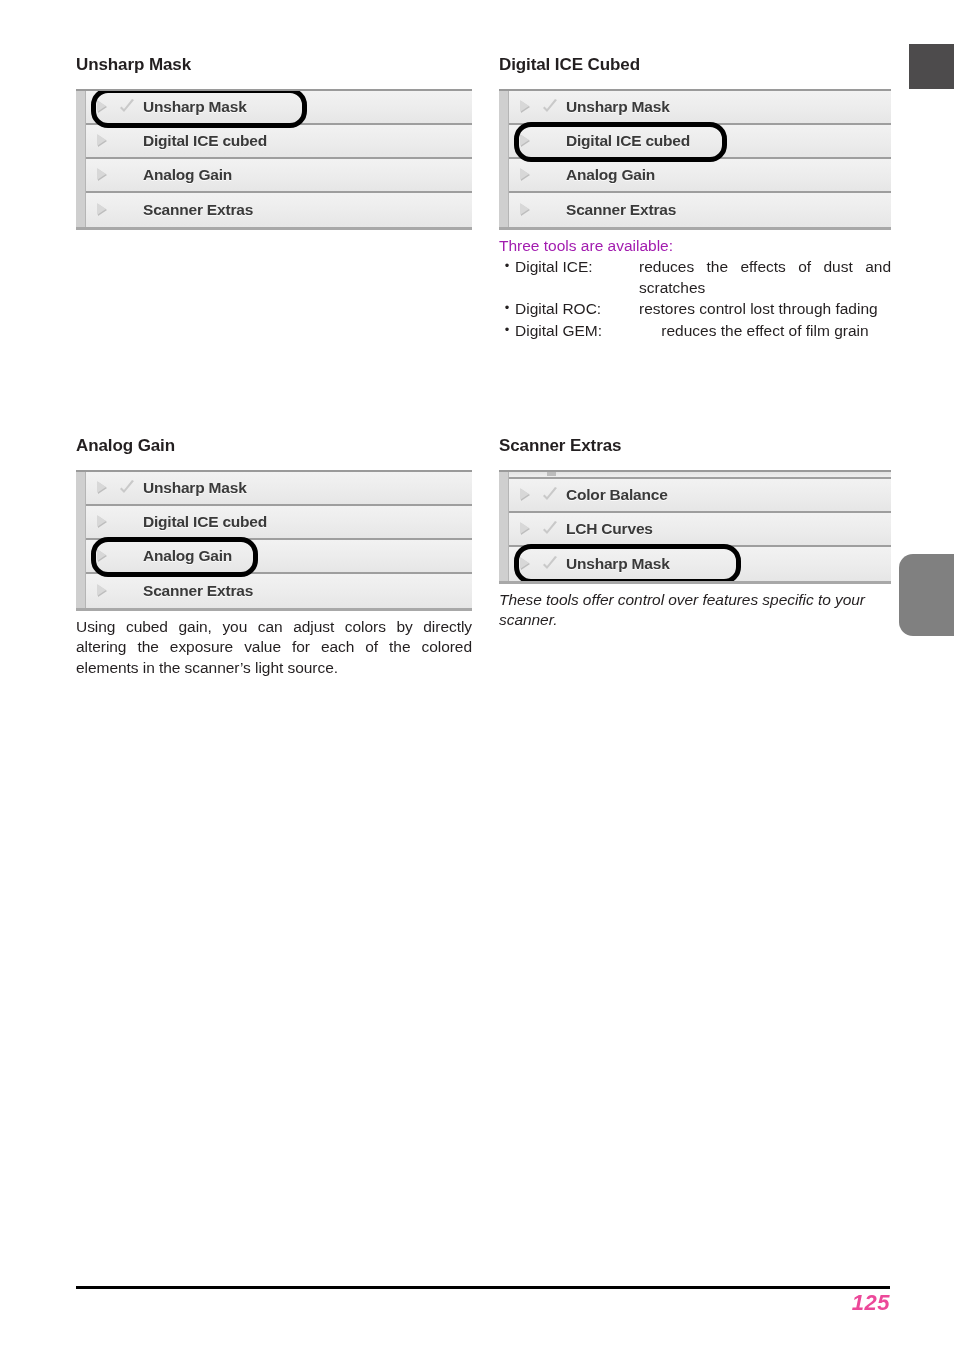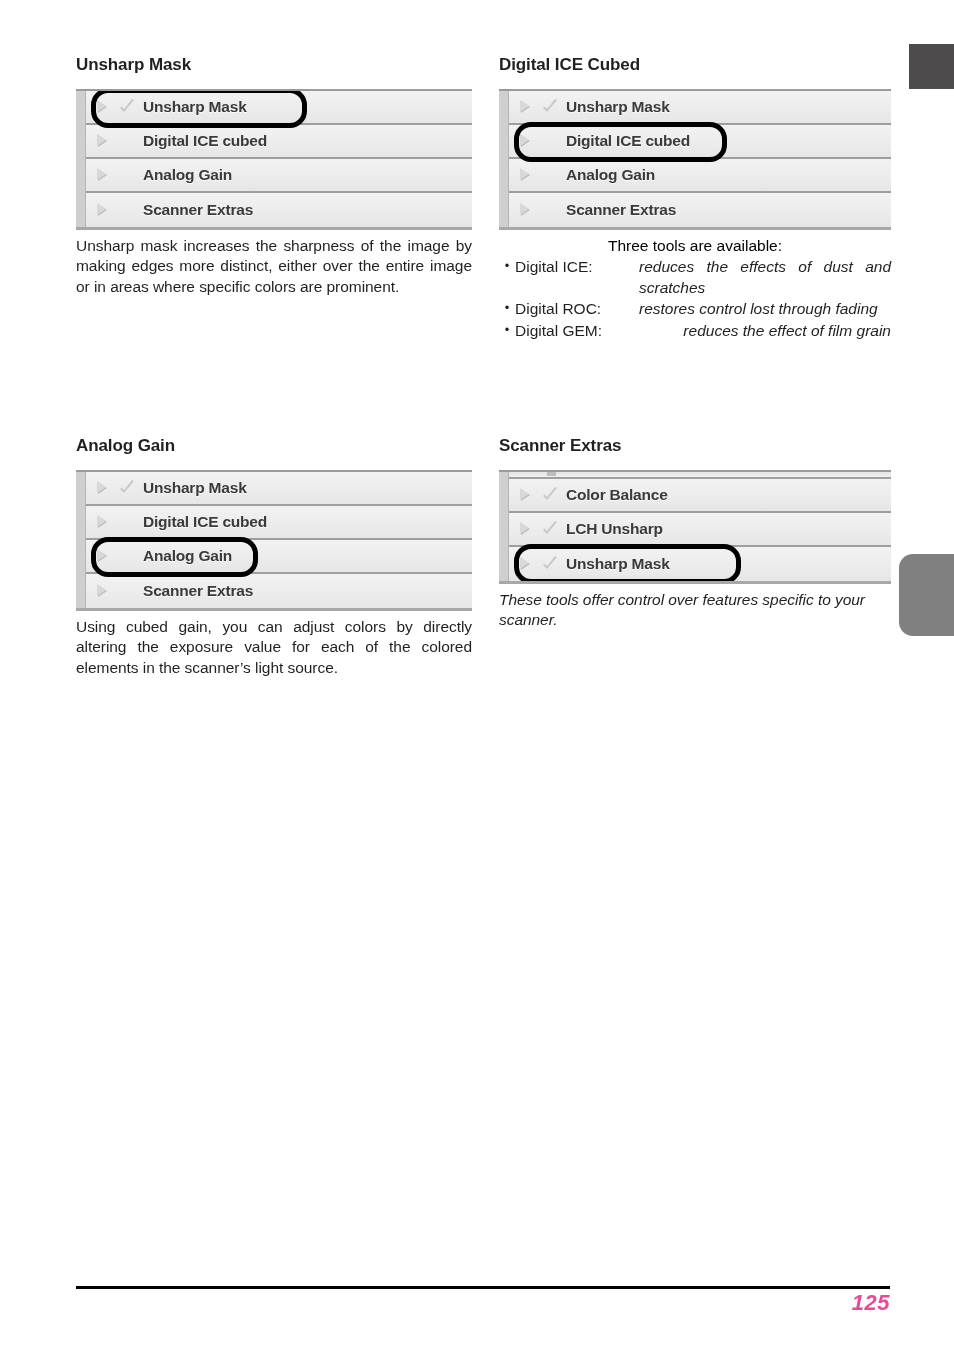--- a/index.html
+++ b/index.html
@@ -156,23 +156,22 @@
     color: #231f20;
     text-align: justify;
     margin: 6px 0 0 0;
     letter-spacing: -0.05px;
   }
   .body-text.nojust { text-align: left; font-style: italic; }
 
   .intro-line {
     font-size: 15.5px;
     line-height: 1.32;
-    color: #000000;
+    color: #a21caf;
     margin: 6px 0 0 0;
-    text-align: center;
   }
 
   ul.tool-list {
     list-style: none;
     margin: 0;
     padding: 0;
     font-size: 15.5px;
     line-height: 1.32;
   }
   ul.tool-list li {
@@ -186,23 +185,22 @@
     font-size: 13px;
     line-height: 1.45;
   }
   .tool-name {
     flex: 0 0 auto;
     width: 124px;
   }
   .tool-desc {
     flex: 1 1 auto;
     text-align: justify;
-    font-style: italic;
-  }
-  .tool-desc.nojust { text-align: right; }
+  }
+  .tool-desc.nojust { text-align: center; }
 
   
   .footer-rule {
     position: absolute;
     left: 76px;
     top: 1286px;
     width: 814px;
     height: 3px;
     background: #000000;
   }
@@ -256,21 +254,20 @@
 
         <div class="list-row">
           <span class="arrow-icon"></span>
           <span class="check-icon hidden"></span>
           <span class="row-label">Scanner Extras</span>
         </div>
 
       </div>
     </div>
 
-    <p class="body-text">Unsharp mask increases the sharpness of the image by making edges more distinct, either over the entire image or in areas where specific colors are prominent.</p>
   </div>
 
   <div class="col-right row1">
     <h2 class="section-heading">Digital ICE Cubed</h2>
 
     <div class="panel">
       <div class="panel-inner">
 
         <div class="list-row">
           <span class="arrow-icon"></span>
@@ -385,21 +382,21 @@
           <span class="row-label">Color Balance</span>
         </div>
 
         <div class="list-row">
           <span class="arrow-icon"></span>
           <span class="check-icon">
             <svg width="18" height="16" viewBox="0 0 18 16">
               <path d="M2 9 L6 13 L16 1 L14 0 L6 10 L3.5 7.5 Z" fill="#c9c9c9"></path>
             </svg>
           </span>
-          <span class="row-label">LCH Unsharp</span>
+          <span class="row-label">LCH Curves</span>
         </div>
 
         <div class="list-row">
           <span class="arrow-icon"></span>
           <span class="check-icon">
             <svg width="18" height="16" viewBox="0 0 18 16">
               <path d="M2 9 L6 13 L16 1 L14 0 L6 10 L3.5 7.5 Z" fill="#c9c9c9"></path>
             </svg>
           </span>
           <span class="row-label">Unsharp Mask</span>

